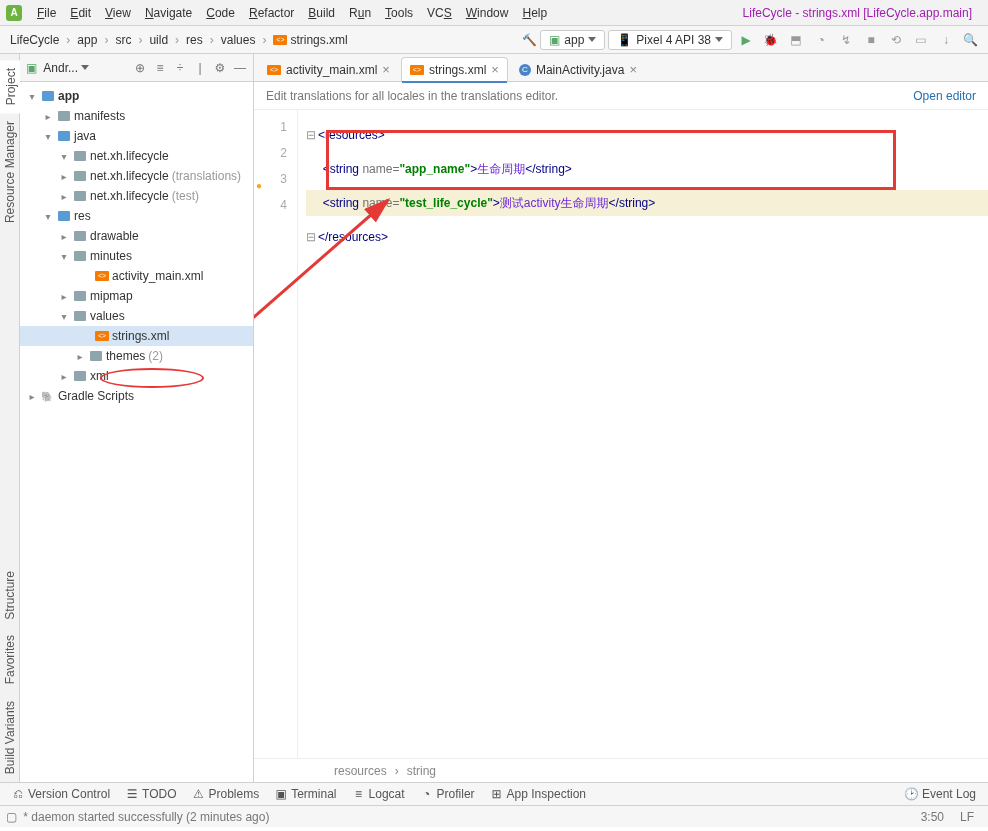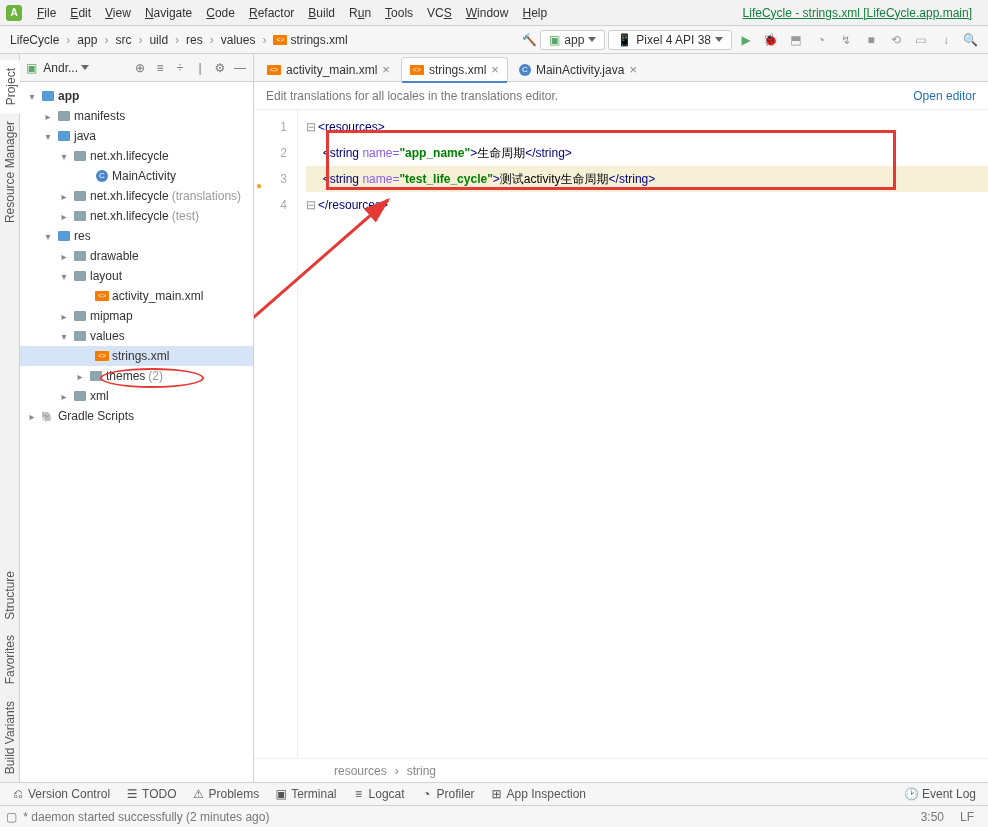--- a/index.html
+++ b/index.html
@@ -2,21 +2,21 @@
 <html><head>
 <meta charset="utf-8">
 <style>
 * { margin:0; padding:0; box-sizing:border-box; font-family:"Segoe UI",Arial,sans-serif; font-size:12px; }
 body { background:#fff; width:988px; height:831px; overflow:hidden; color:#333; position:relative; }
 .menubar { height:26px; display:flex; align-items:center; padding:0 6px; border-bottom:1px solid #d1d1d1; background:#f2f2f2; }
 .menubar .as-logo { width:16px; height:16px; background:#6db33f; border-radius:3px; margin-right:8px; display:flex; align-items:center; justify-content:center; color:#fff; font-size:10px; font-weight:bold; }
 .menubar .mitem { padding:3px 7px; cursor:pointer; }
 .menubar .mitem u { text-decoration:underline; }
 .menubar .sep { flex:1; }
-.menubar .title { color:#15803d; padding:0 10px;text-decoration:underline; }
+.menubar .title { color:#a21caf; padding:0 10px; }
 .navbar { height:28px; display:flex; align-items:center; padding:0 6px; border-bottom:1px solid #d1d1d1; background:#f6f6f6; gap:3px; }
 .crumb { padding:2px 4px; cursor:pointer; display:flex; align-items:center; gap:3px; }
 .crumb-sep { color:#999; }
 .navbar .spacer { flex:1; }
 .run-config { border:1px solid #ccc; background:#fff; padding:2px 8px; border-radius:3px; display:flex; align-items:center; gap:4px; cursor:pointer; }
 .run-btn { width:18px; height:18px; display:flex; align-items:center; justify-content:center; cursor:pointer; margin:0 2px; }
 .body-row { display:flex; height:728px; }
 .left-tabs { width:20px; background:#f2f2f2; border-right:1px solid #d1d1d1; display:flex; flex-direction:column; padding-top:6px; }
 .vtab { writing-mode:vertical-rl; transform:rotate(180deg); padding:8px 2px; cursor:pointer; font-size:11px; color:#555; display:flex; align-items:center; gap:4px; }
 .vtab.sel { background:#fff; border-right:2px solid #fff; margin-right:-1px; }
@@ -36,26 +36,26 @@
 .tab.active { background:#fff; border-color:#d1d1d1; }
 .tab .close { color:#888; font-size:13px; cursor:pointer; }
 .tab.active::after { content:""; position:absolute; bottom:-2px; left:0; right:0; height:2px; background:#4a86c7; }
 .info-bar { height:28px; display:flex; align-items:center; padding:0 12px; border-bottom:1px solid #eee; color:#777; }
 .info-bar .link { color:#2470b3; cursor:pointer; margin-left:auto; }
 .code-area { flex:1; display:flex; position:relative; font-family:Consolas,"Courier New",monospace; font-size:14px; overflow:hidden; }
 .gutter { width:44px; background:#fff; color:#aaa; text-align:right; padding:4px 10px 0 0; border-right:1px solid #eee; }
 .gutter div { height:26px; line-height:26px; position:relative; }
 .gutter .warn::before { content:"●"; color:#f5a623; position:absolute; left:2px; font-size:10px; top:7px; }
 .code { flex:1; padding:4px 0 0 8px; position:relative; }
-.code .line { height:26px; line-height:26px; white-space:pre; position:relative; }
+.code .line { height:26px; line-height:26px; white-space:pre; position:relative;margin-top:8px; }
 .fold { color:#999; display:inline-block; width:12px; }
 .tag { color:#000080; }
-.attr { color:#8b5cf6; }
+.attr { color:#737373; }
 .val { color:#008000; font-weight:bold; }
-.txt { color:#000000;text-align:center; }
+.txt { color:#6d28d9;text-align:center; }
 .code .hl { background:#f5f0d6; }
 .red-box { position:absolute; border:3px solid #e53935; pointer-events:none; }
 .red-circle { position:absolute; border:2px solid #e53935; border-radius:50%; pointer-events:none; }
 .breadcrumb-code { height:24px; border-top:1px solid #eee; padding:0 12px 0 80px; display:flex; align-items:center; color:#888; gap:8px; font-size:11px; }
 .bottom-bar { height:23px; border-top:1px solid #d1d1d1; background:#f6f6f6; display:flex; align-items:center; padding:0 6px; gap:4px; }
 .bbtn { padding:2px 6px; display:flex; align-items:center; gap:4px; cursor:pointer; color:#555; }
 .bbtn .bi { width:12px; height:12px; display:inline-flex; align-items:center; justify-content:center; }
 .bottom-bar .fl { flex:1; }
 .status-bar { height:22px; border-top:1px solid #d1d1d1; background:#f6f6f6; display:flex; align-items:center; padding:0 6px; color:#777; }
 .status-bar .fl { flex:1; }
@@ -204,27 +204,20 @@
           </span>
           <span>java</span>
         </div>
       <div class="tnode" style="padding-left:38px">
           <span class="tw">▾</span>
           <span class="fico">
             <span class="folder-ico"></span>
           </span>
           <span>net.xh.lifecycle</span>
         </div>
-      <div class="tnode" style="padding-left:60px">
-          <span class="tw"></span>
-          <span class="fico">
-            <span class="kt-ico"></span>
-          </span>
-          <span>MainActivity</span>
-        </div>
       <div class="tnode" style="padding-left:38px">
           <span class="tw">▸</span>
           <span class="fico">
             <span class="folder-ico"></span>
           </span>
           <span>net.xh.lifecycle</span>
           <span class="dim">(translations)</span>
         </div>
       <div class="tnode" style="padding-left:38px">
           <span class="tw">▸</span>
@@ -246,21 +239,21 @@
           <span class="fico">
             <span class="folder-ico"></span>
           </span>
           <span>drawable</span>
         </div>
       <div class="tnode" style="padding-left:38px">
           <span class="tw">▾</span>
           <span class="fico">
             <span class="folder-ico"></span>
           </span>
-          <span>layout</span>
+          <span>minutes</span>
         </div>
       <div class="tnode" style="padding-left:60px">
           <span class="tw"></span>
           <span class="fico">
             <span class="file-ico xml-ico"></span>
           </span>
           <span>activity_main.xml</span>
         </div>
       <div class="tnode" style="padding-left:38px">
           <span class="tw">▸</span>

